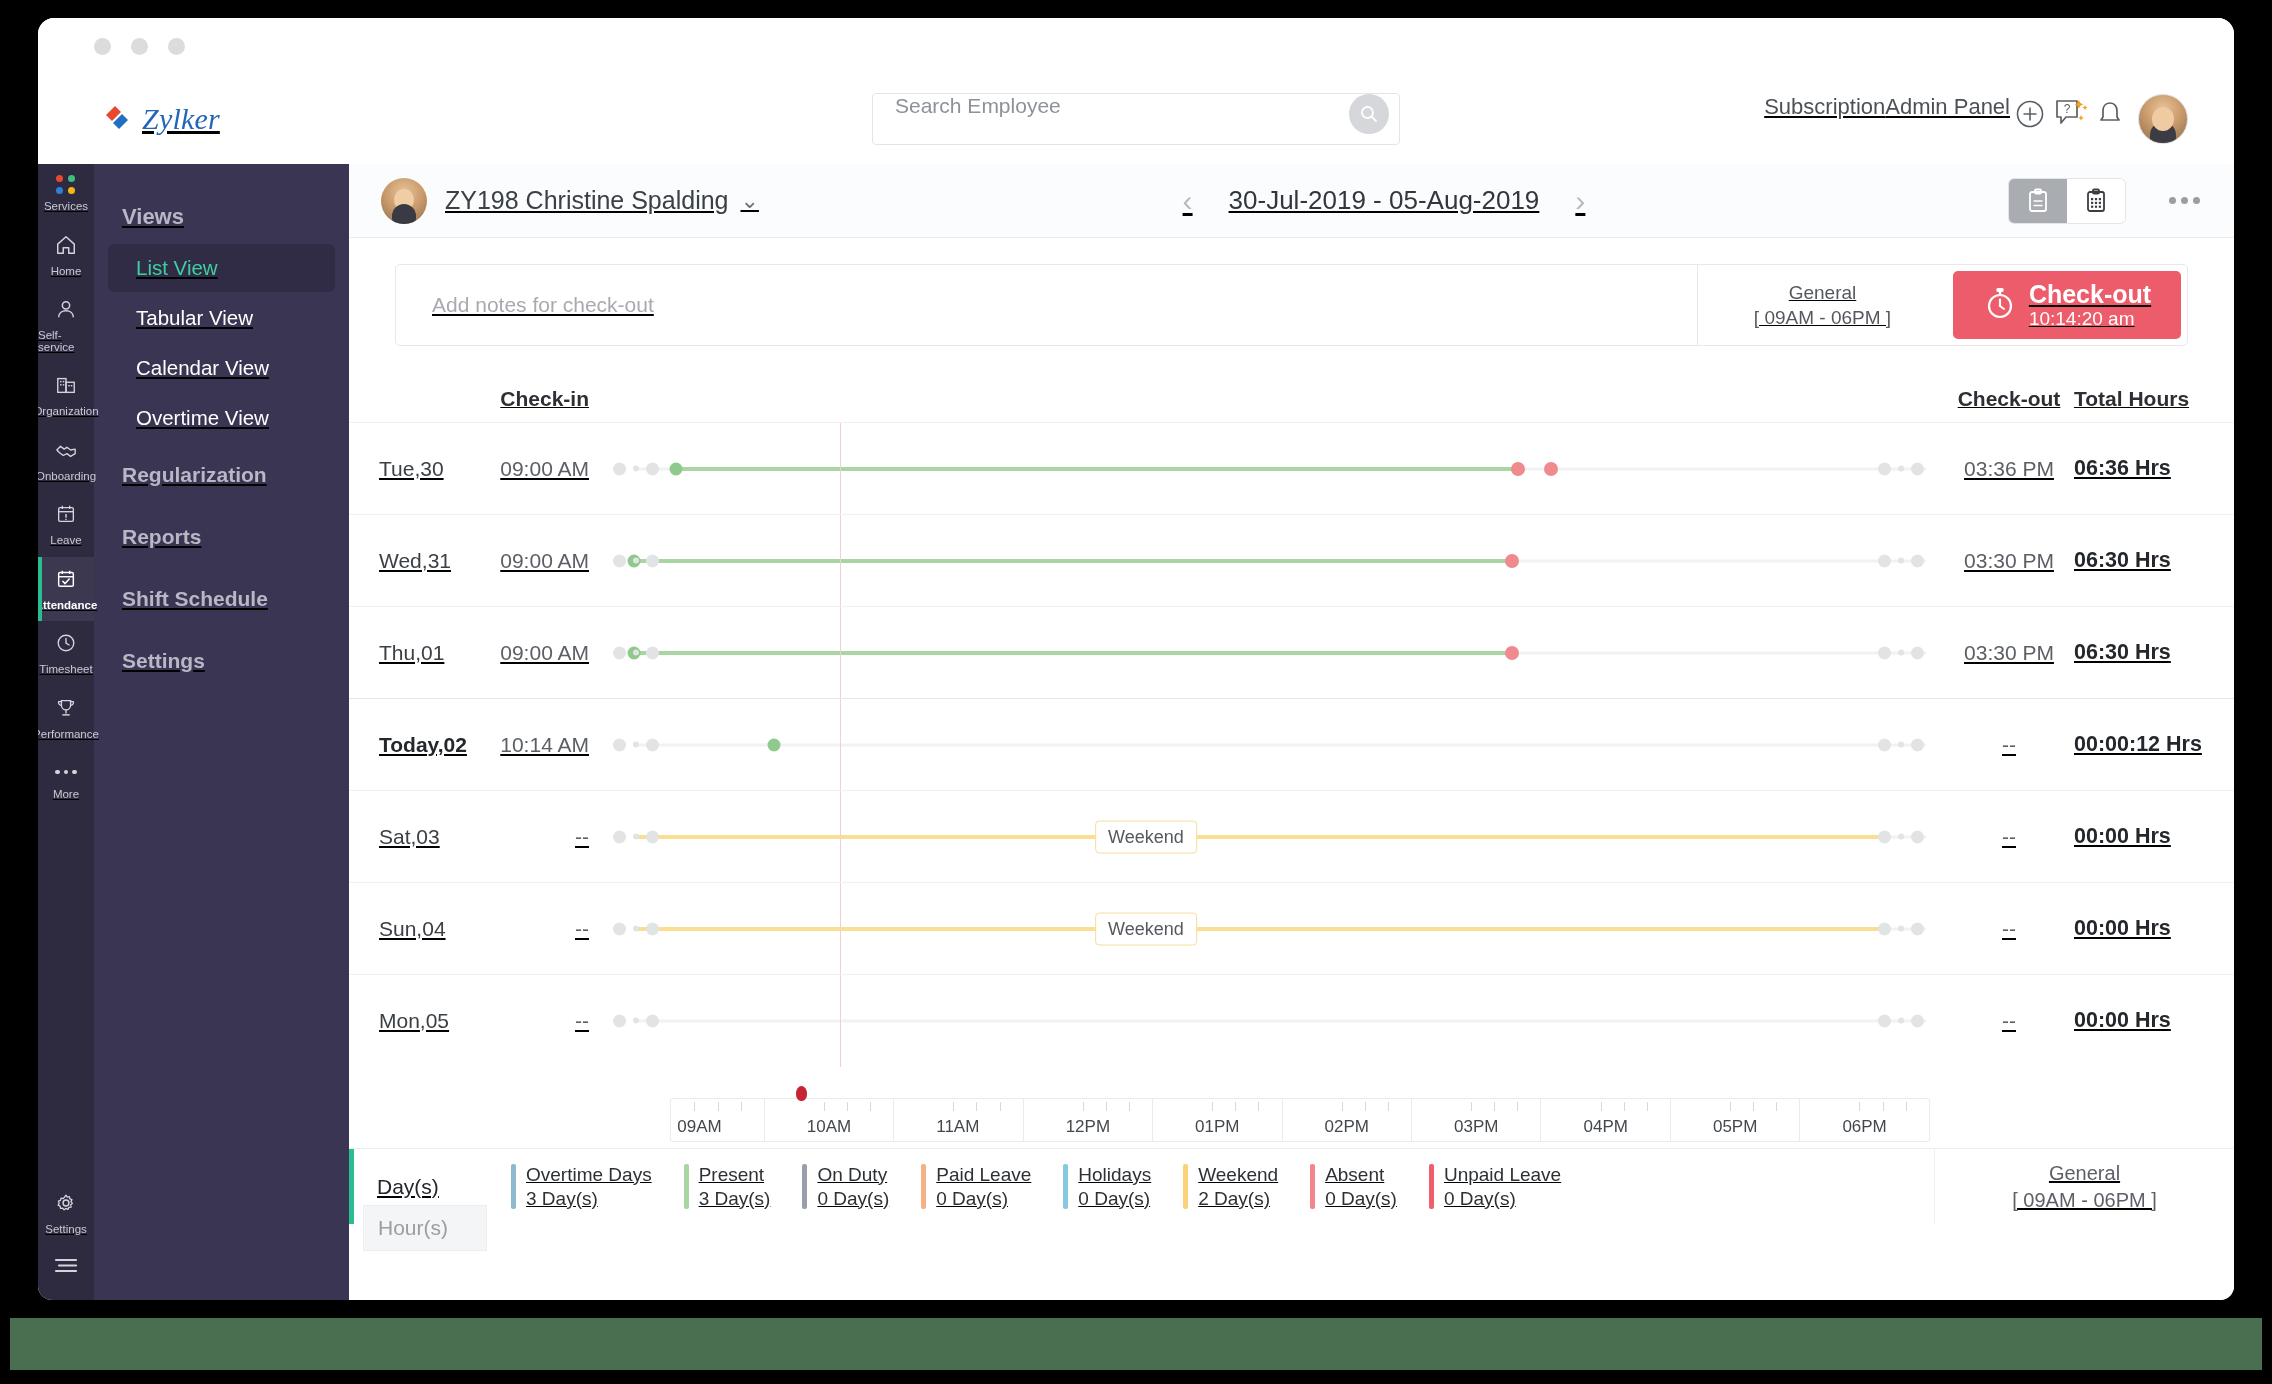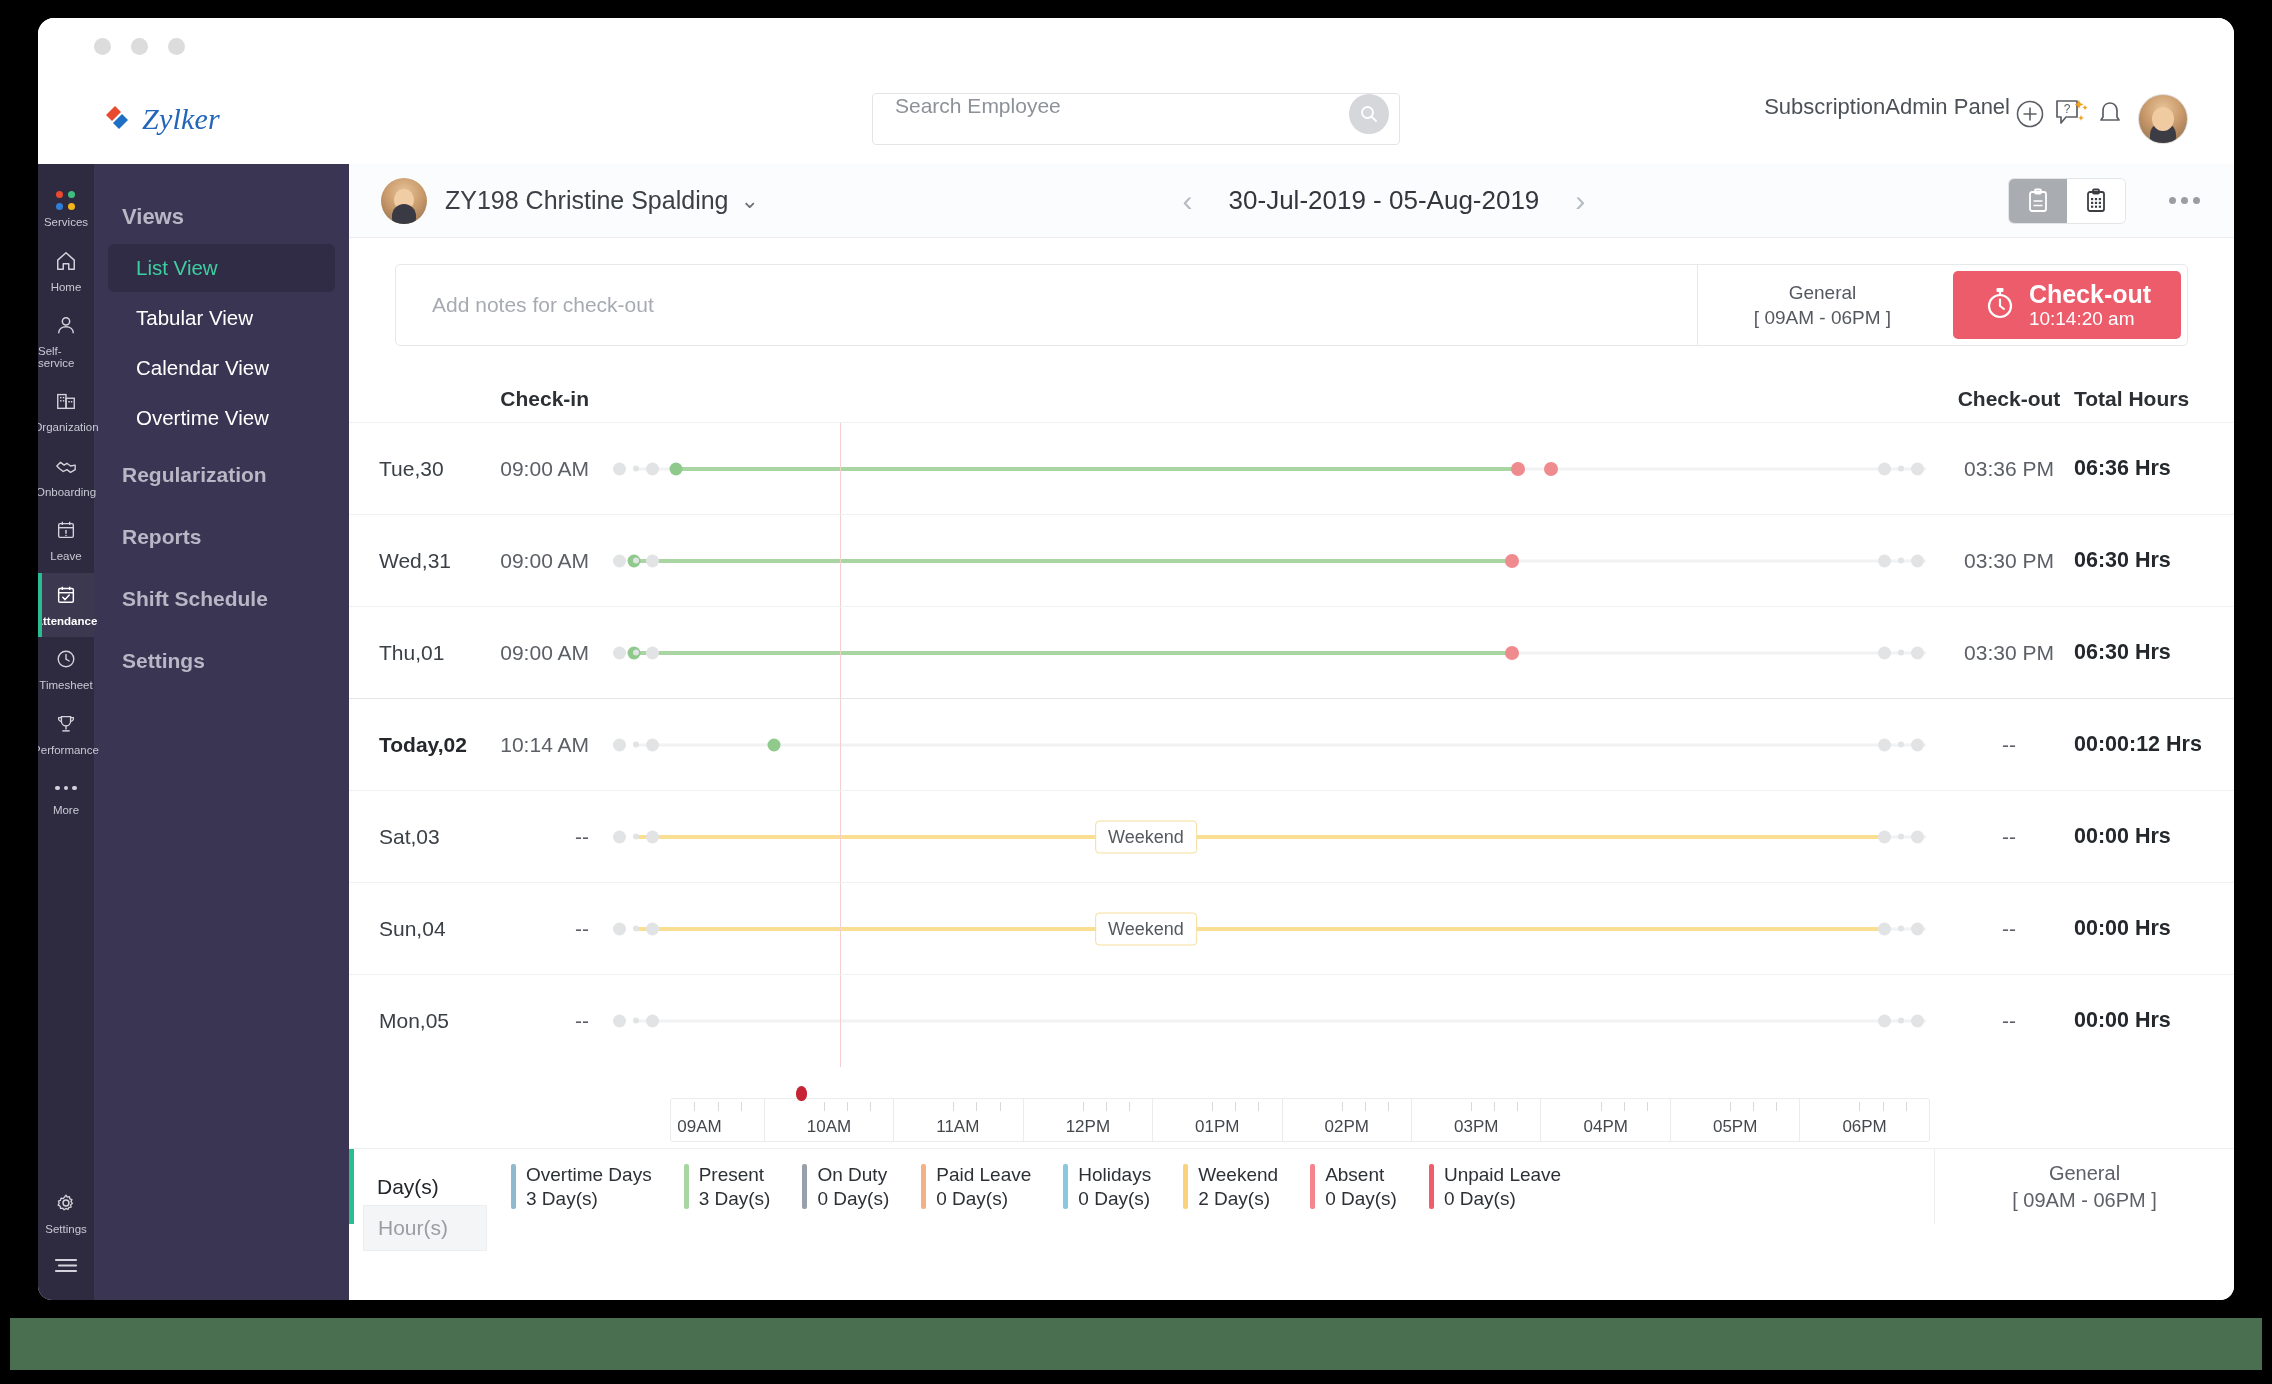--- a/index.html
+++ b/index.html
@@ -11,20 +11,21 @@
   }
   .screen { position: relative; width: 2272px; height: 1384px; background:#000; }
 
   
   .window {
     position: absolute; left: 38px; top: 18px;
     width: 2196px; height: 1282px;
     background: #ffffff;
     border-radius: 16px 16px 14px 14px;
     overflow: hidden;
+    text-decoration: underline;
   }
   .titlebar { height: 56px; background:#fff; display:flex; align-items:center; padding-left:56px; gap:20px; }
   .dot { width:17px; height:17px; border-radius:50%; background:#dcdcdc; }
 
   
   .topnav {
     height: 90px; background:#ffffff; display:flex; align-items:center;
     padding: 0 46px 0 62px; position:relative;
   }
   .logo-wrap { display:flex; align-items:center; gap:8px; width: 330px; }
@@ -57,21 +58,21 @@
     content:''; position:absolute; left:50%; top:26%; transform:translateX(-50%);
     width:22px; height:24px; border-radius:50%; background:#f0cba2; z-index:2;
   }
 
   
   .body-row { display:flex; height: 1136px; }
 
   
   .rail {
     width: 56px; background:#2e2b40; color:#cfcfd8; flex:0 0 56px;
-    display:flex; flex-direction:column; align-items:center; padding-top:16px;
+    display:flex; flex-direction:column; align-items:center; 
     position:relative;
   }
   .rail-item {
     width:56px; padding:11px 0 10px; display:flex; flex-direction:column; align-items:center;
     gap:6px; cursor:pointer; position:relative;
   }
   .rail-item .lbl { font-size:11.5px; color:#c9c9d4; line-height:1; }
   .rail-item.active { background:#3b3850; }
   .rail-item.active .lbl { color:#ffffff; font-weight:bold; }
   .rail-item.active::before {

